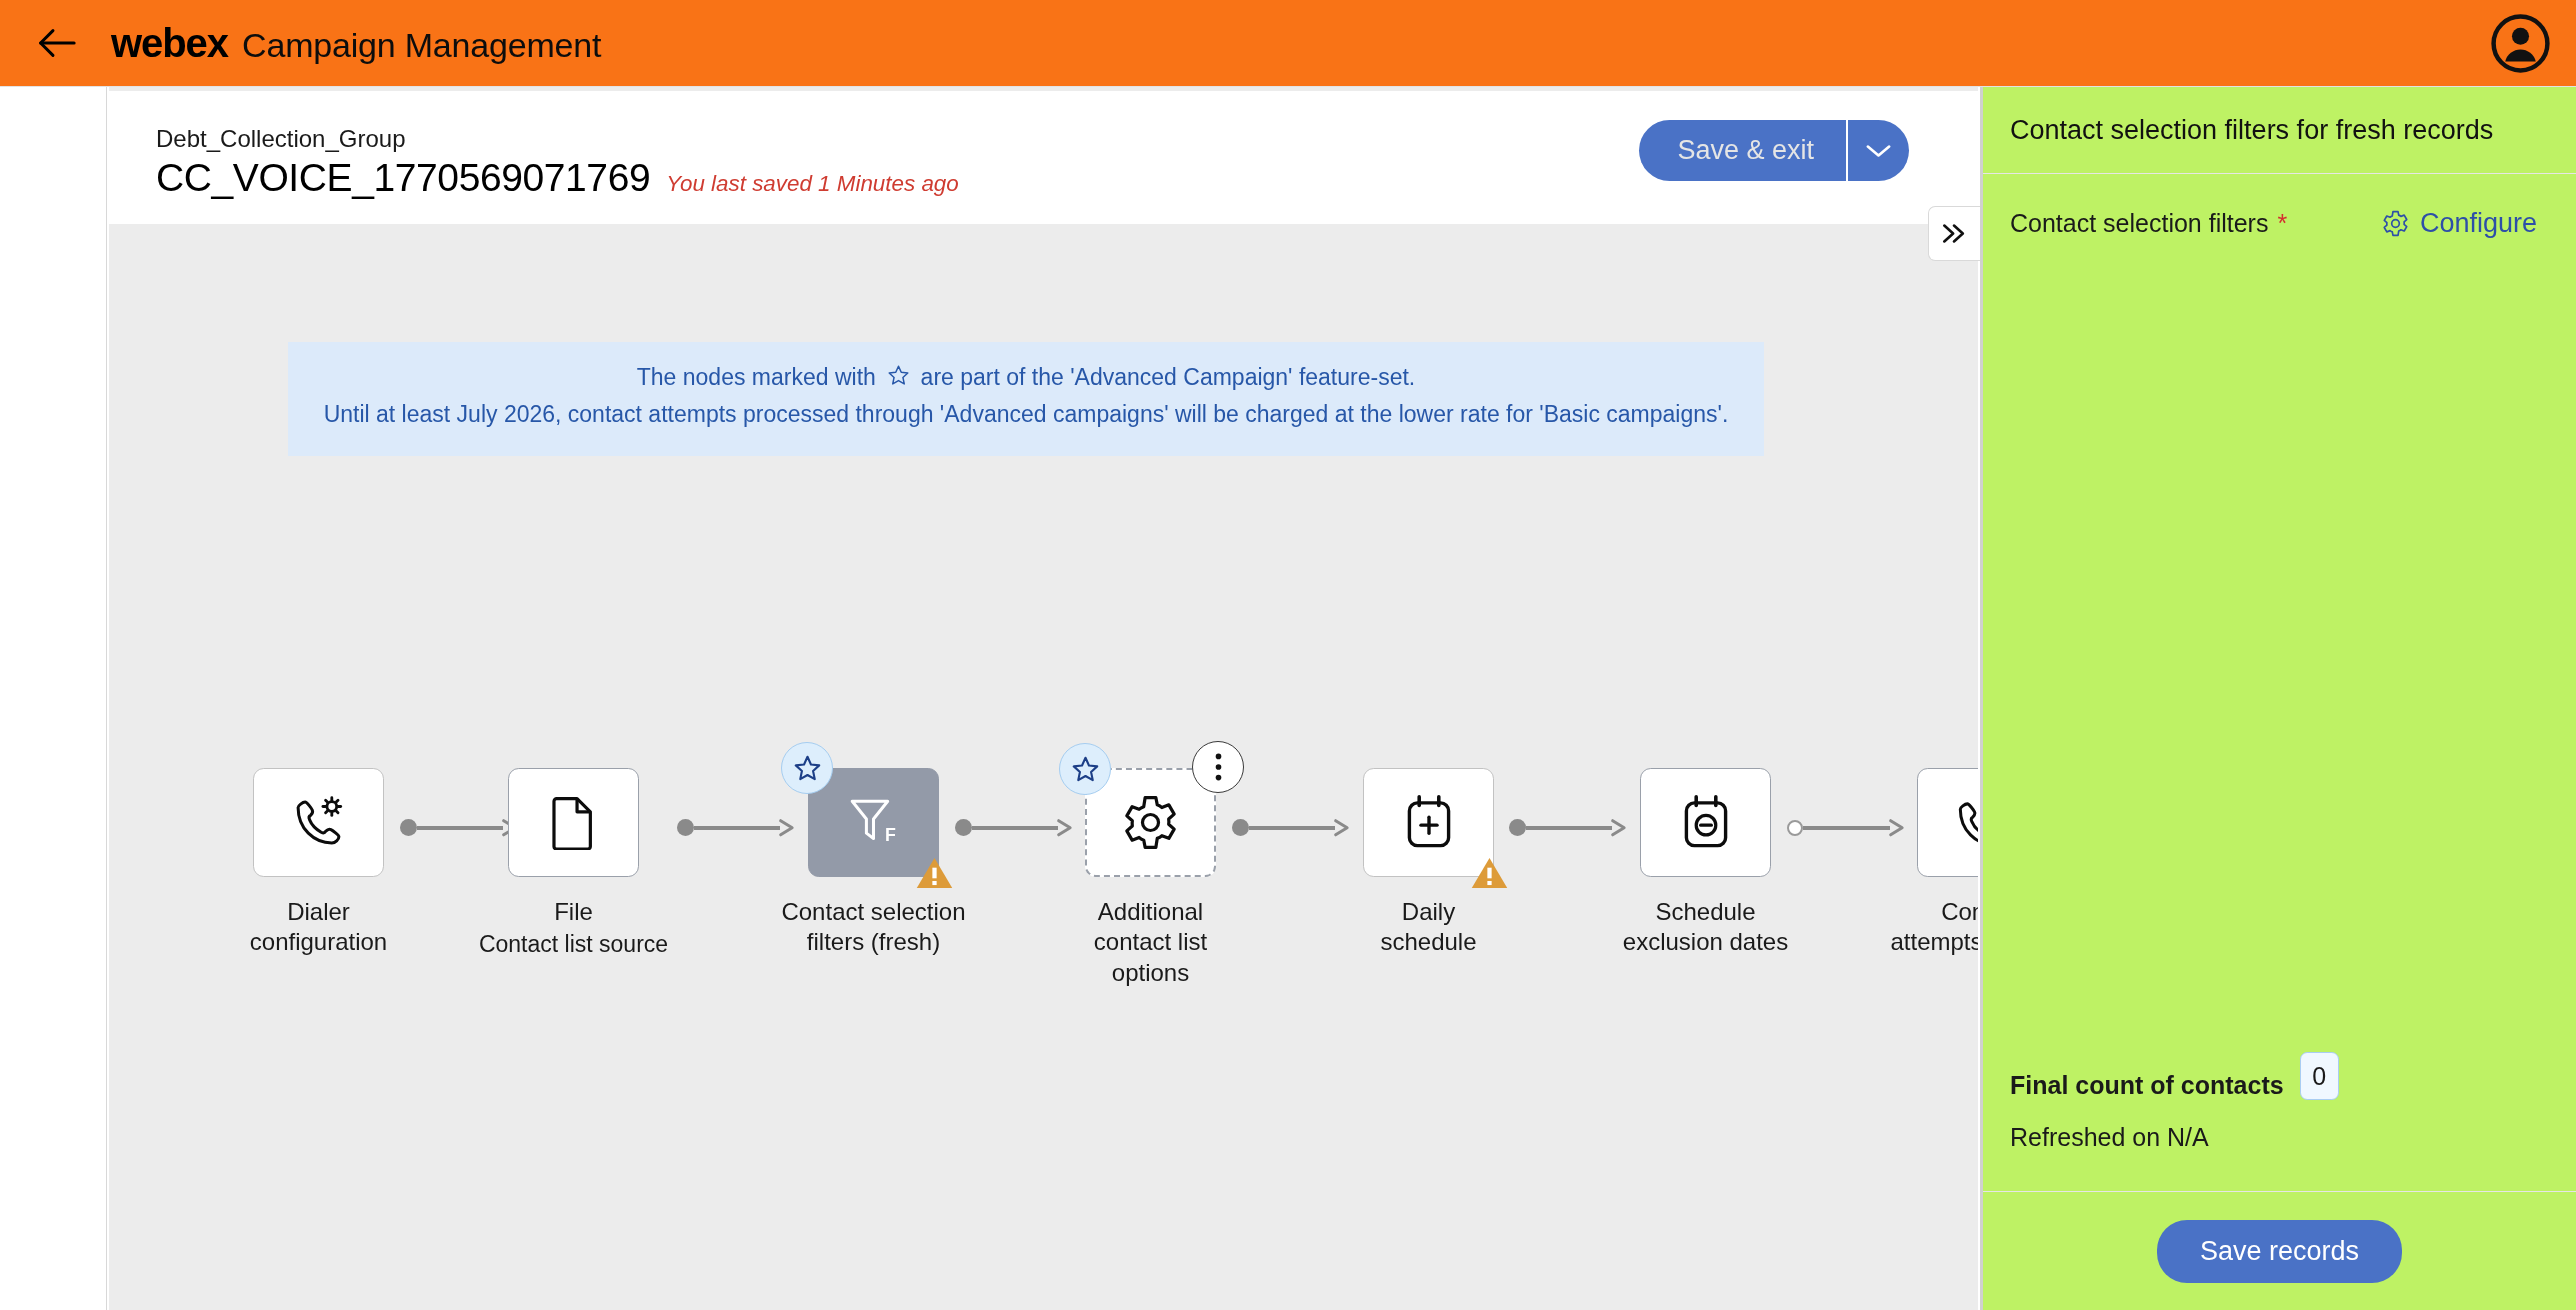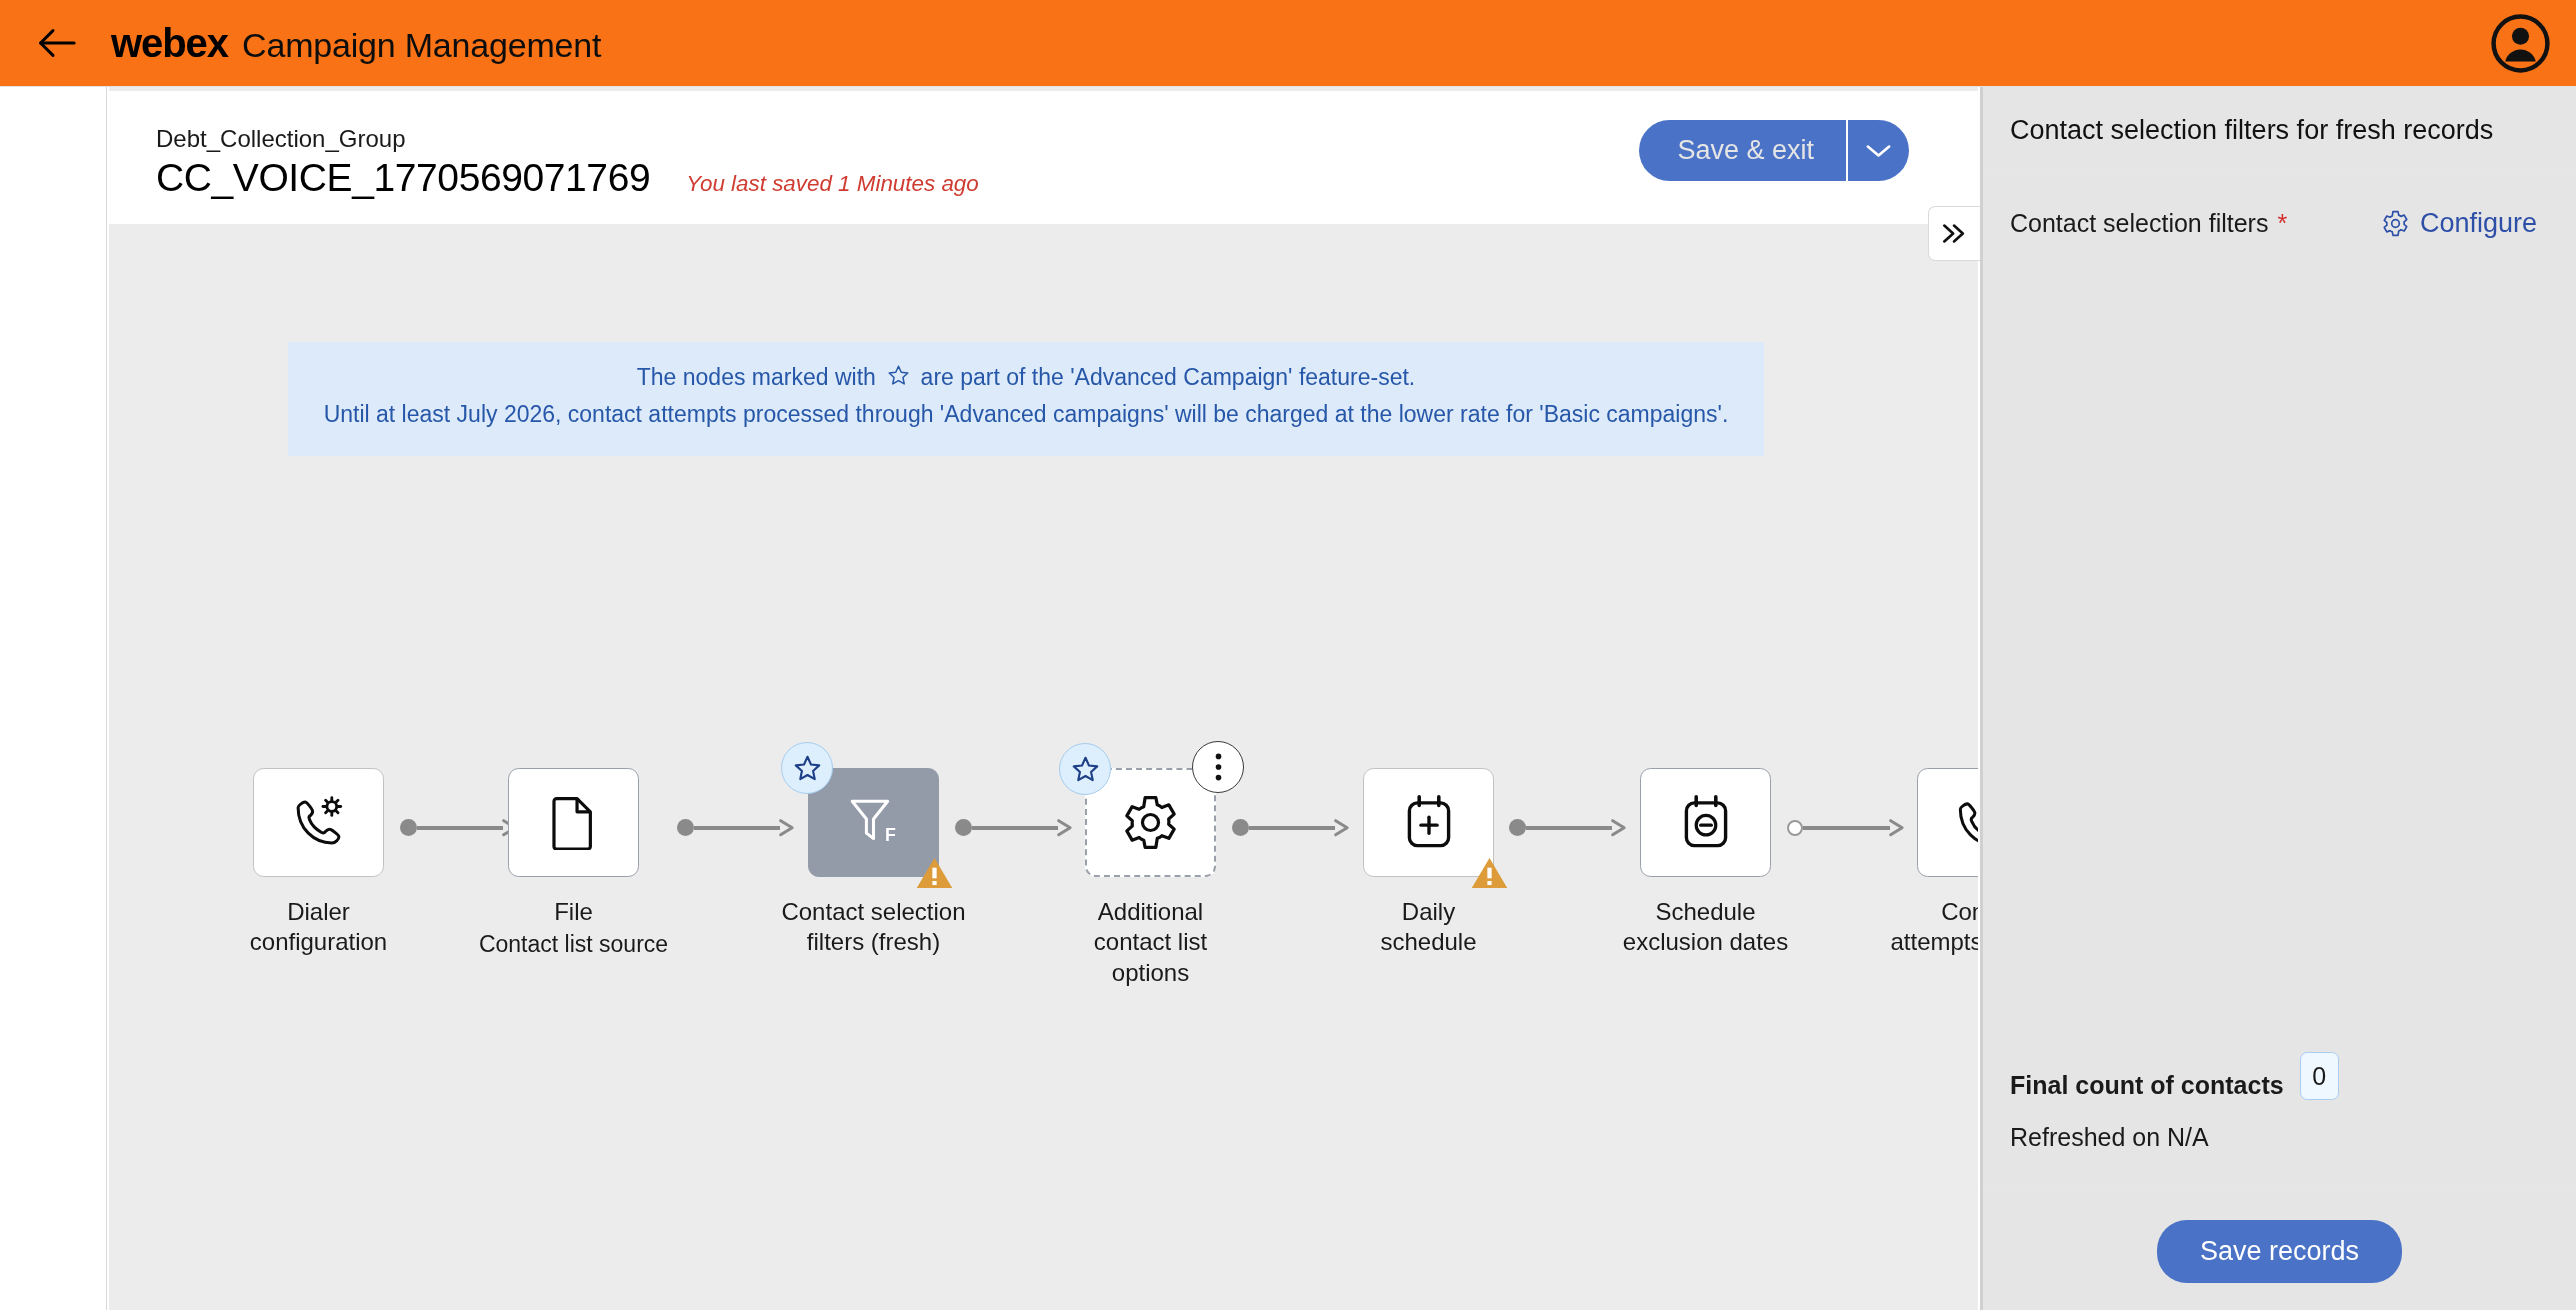--- a/index.html
+++ b/index.html
@@ -63,21 +63,21 @@
     font-size: 24px; color: #1a1a1a;
   }
   .camp-title-row {
     position: absolute; left: 47px; top: 65px;
     display: flex; align-items: baseline;
   }
   .camp-title {
     font-size: 39px; color: #000000; letter-spacing: -0.4px;
   }
   .camp-saved {
-    margin-left: 36px; font-size: 22.4px; font-style: italic;
+    margin-left: 16px; font-size: 22.4px; font-style: italic;
     color: #cf3c31;
   }
   .save-group {
     position: absolute; right: 69px; top: 29px;
     display: flex; align-items: stretch; height: 61px;
   }
   .save-main {
     background: #4a72c6; color: #e5e5e5;
     font-size: 27px; font-family: "Liberation Sans", sans-serif;
     border: none; border-radius: 32px 0 0 32px;
@@ -187,21 +187,21 @@
   }
   .conn-line {
     flex: 1; height: 3.6px; background: #8a8a8a;
   }
   .conn-arrow { flex: none; margin-left: -1.8px; }
 
   
   .right-panel {
     position: absolute; left: 1980px; top: 87px;
     width: 596px; height: 1224px;
-    background: #e5e5e5;
+    background: #bef264;
     border-left: 3.6px solid #d0d0d0;
     display: flex; flex-direction: column;
   }
   .rp-header {
     height: 87px; display: flex; align-items: center;
     padding-left: 27px;
     border-bottom: 1.8px solid #e6e6e6;
   }
   .rp-title { font-size: 27px; color: #111111; }
   .rp-row {

